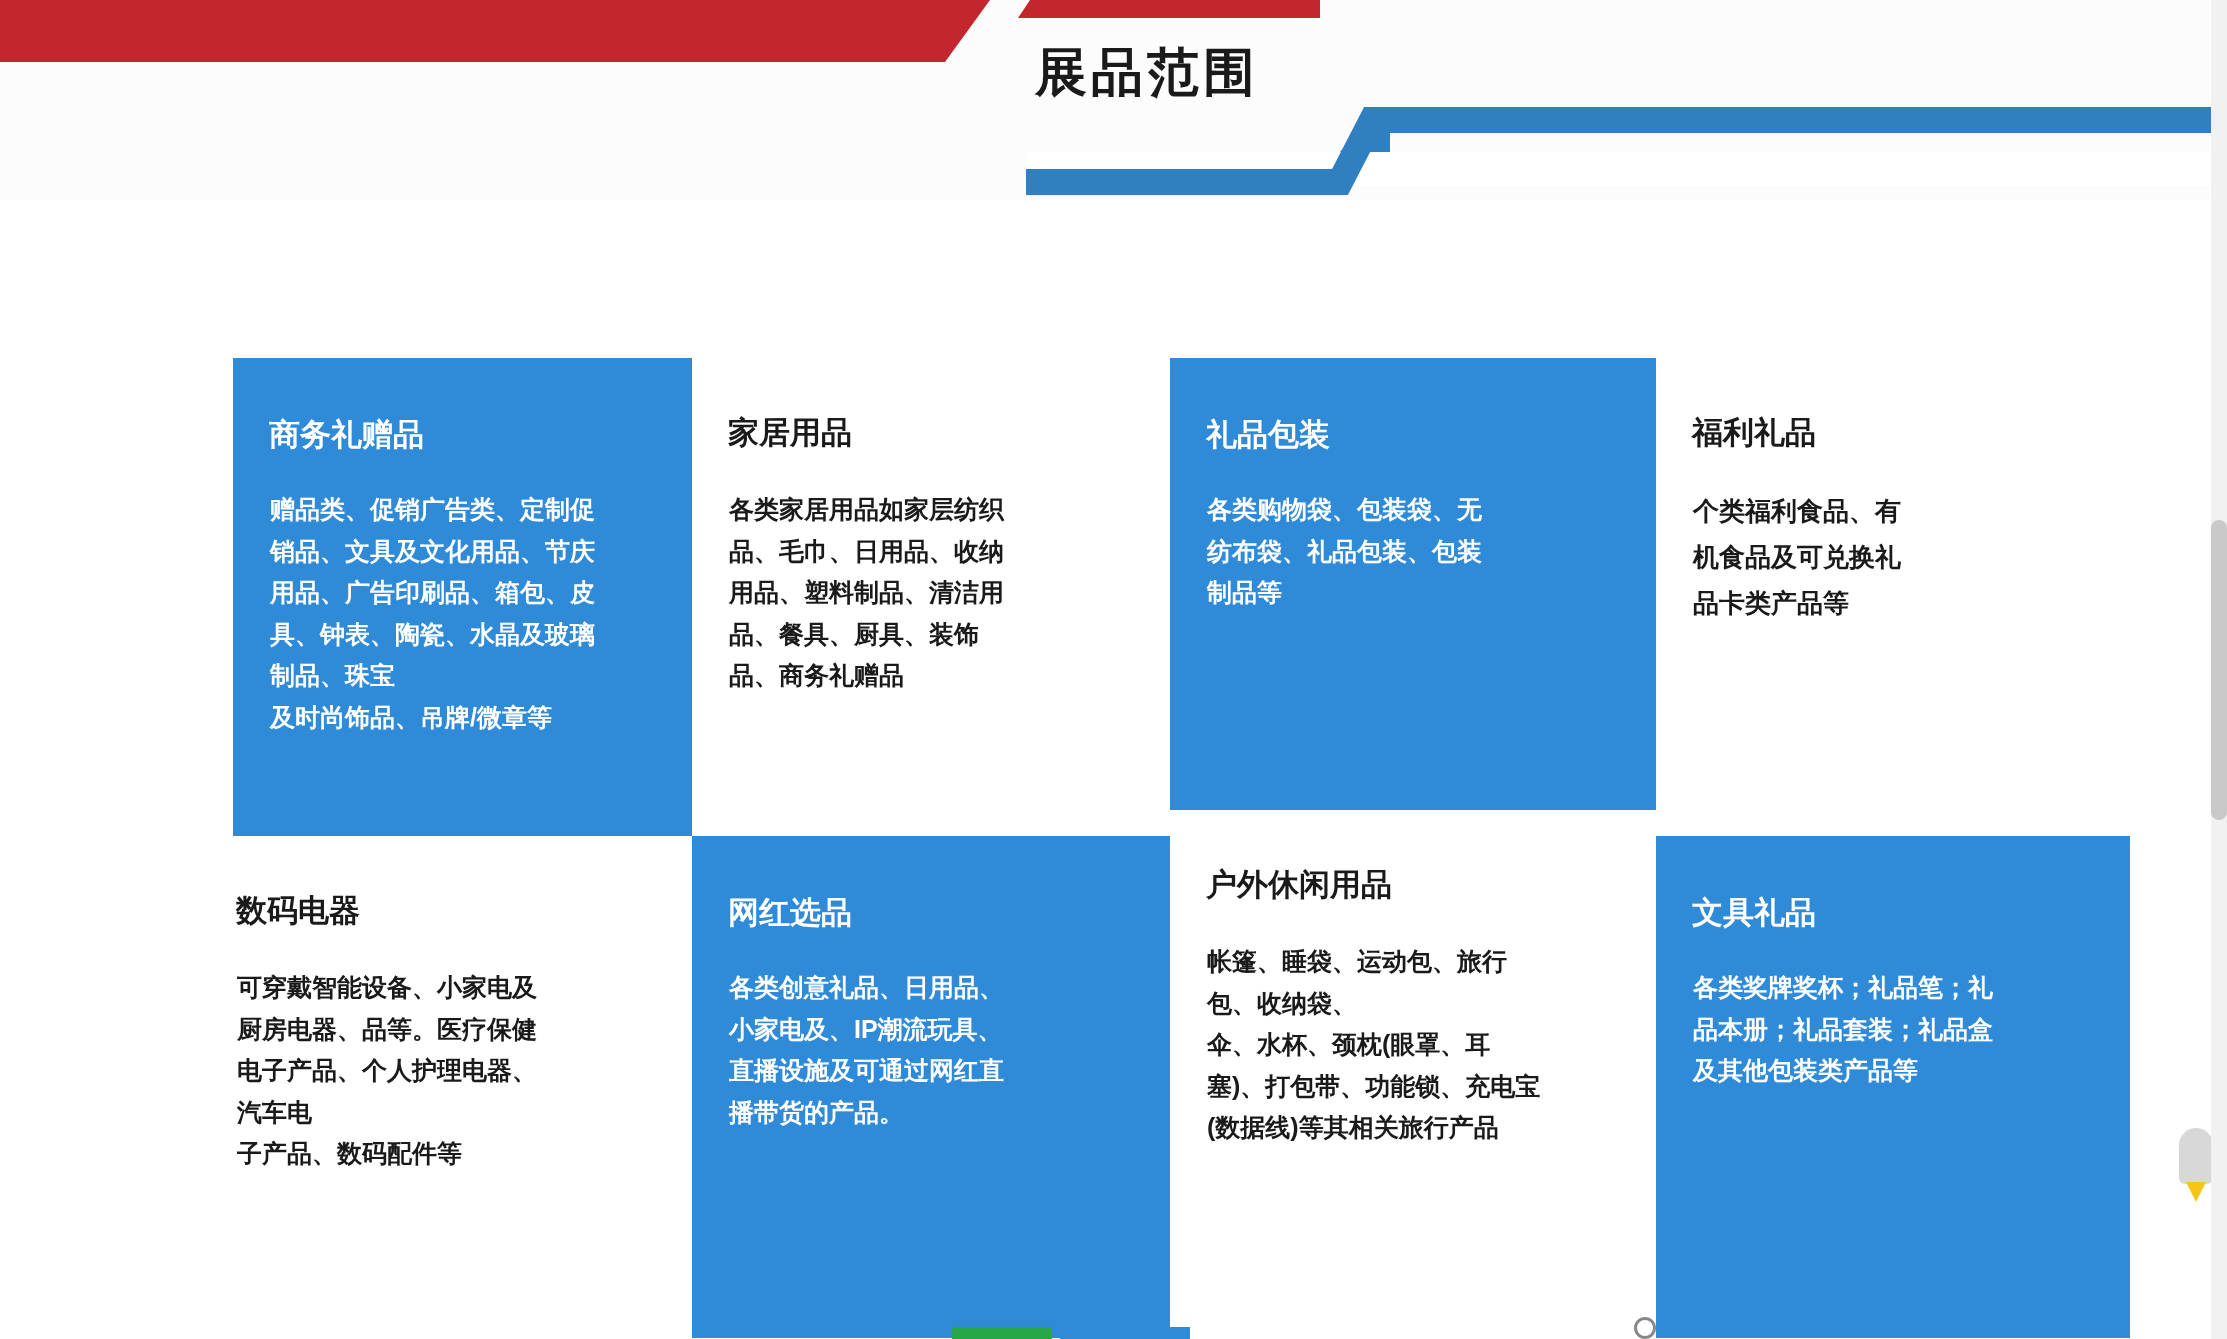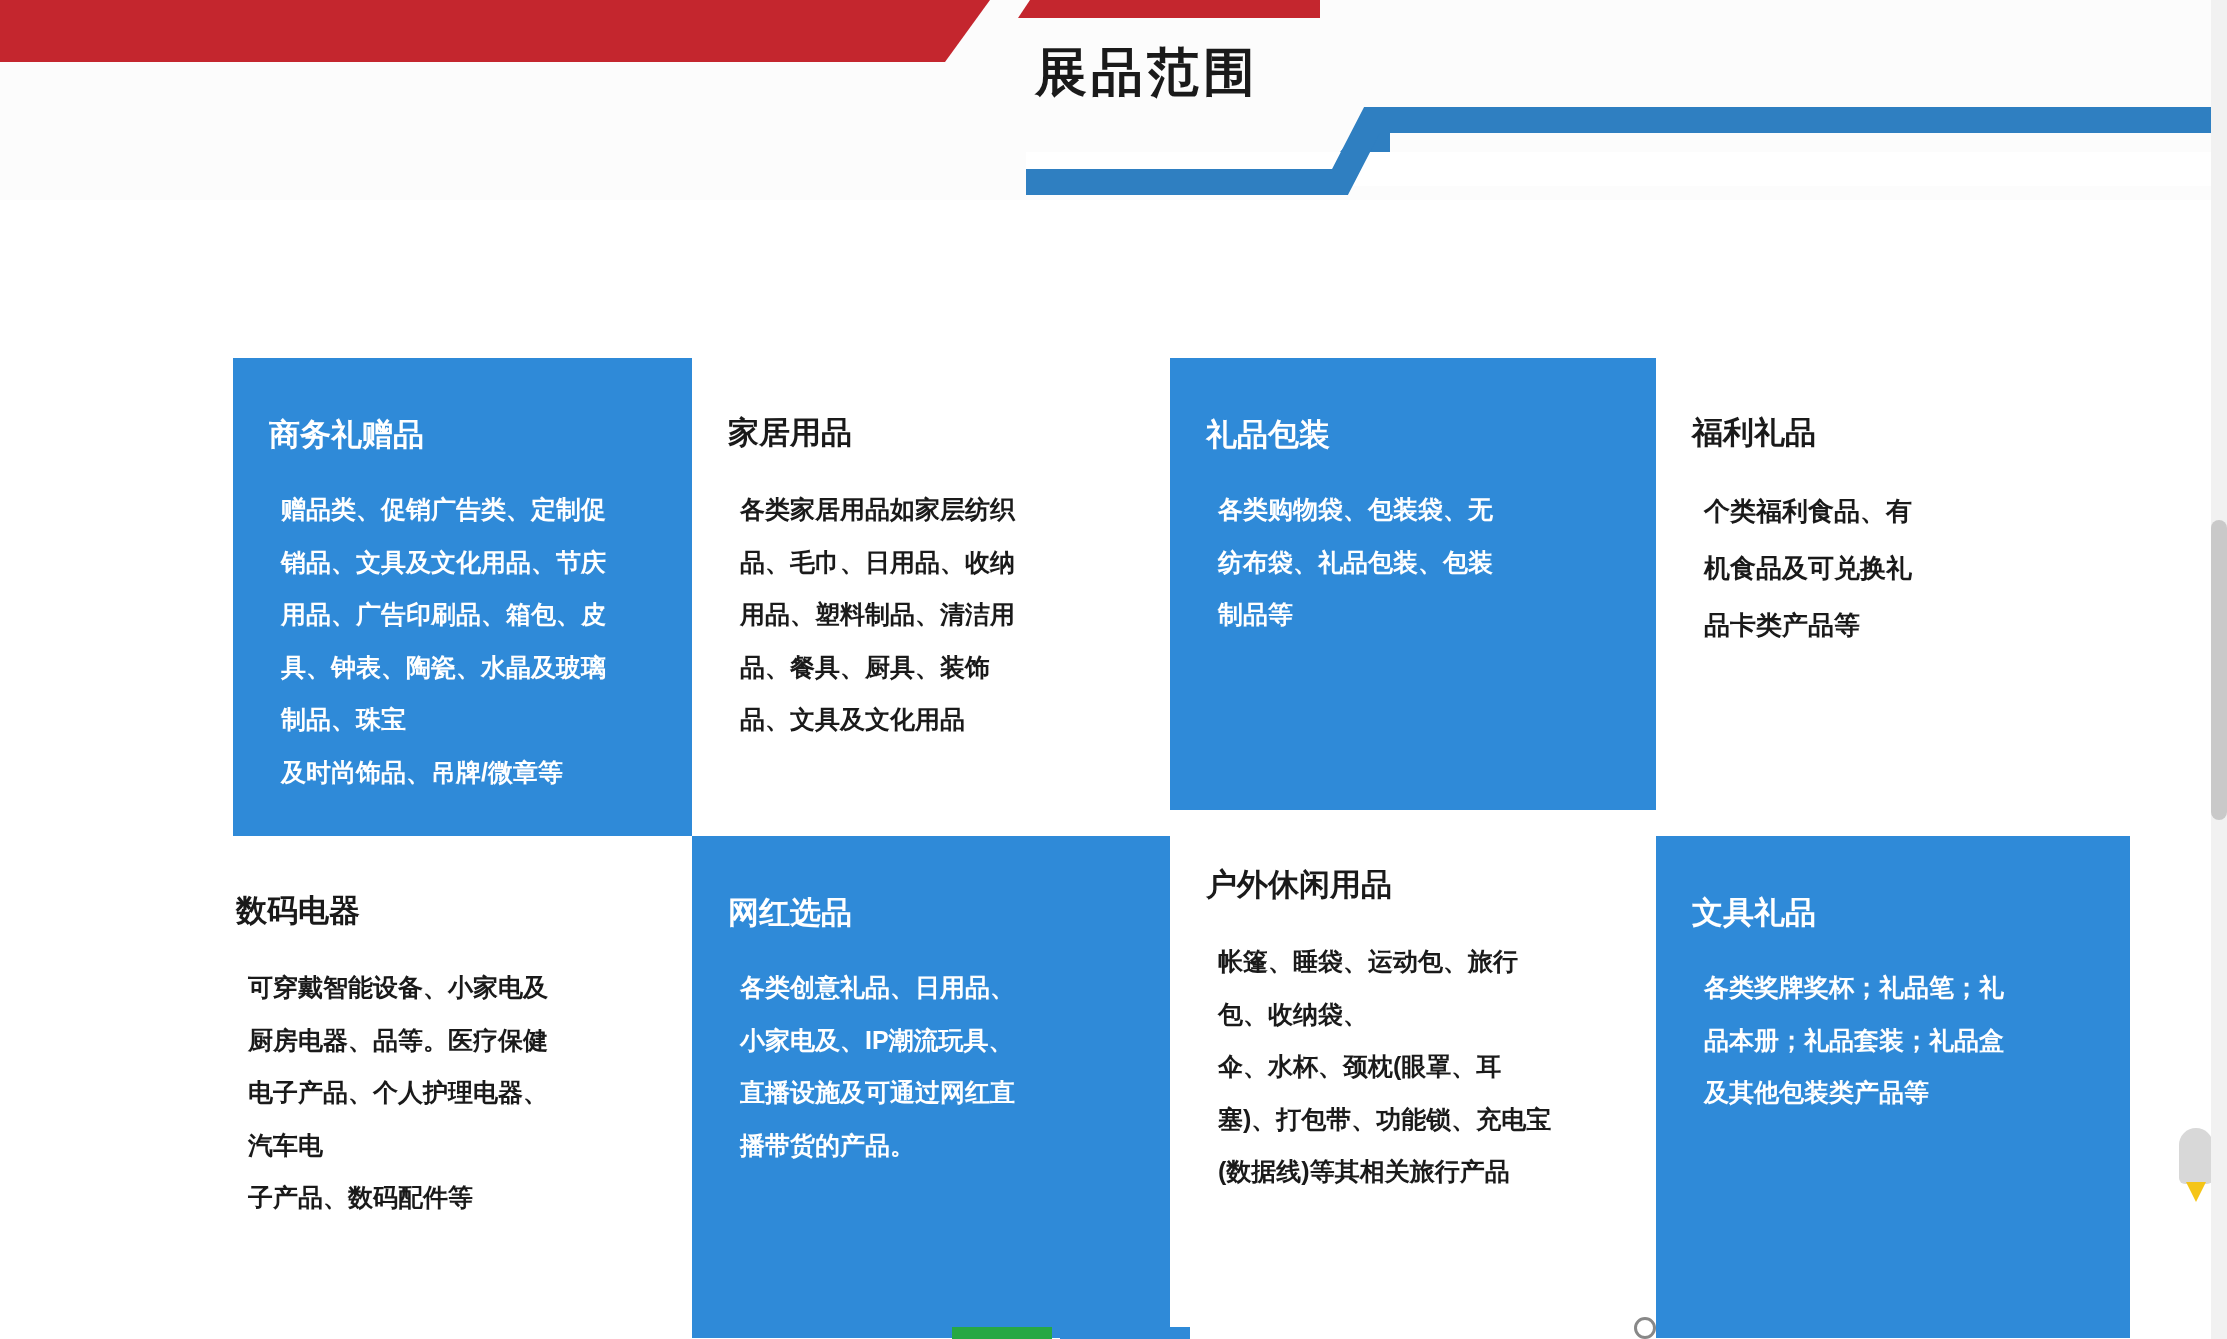--- a/index.html
+++ b/index.html
@@ -72,21 +72,21 @@
   .card.blue .card-title { color: #ffffff; }
   .card.white .card-title { color: #1a1a1a; font-family: Liberation Mono, monospace; }
 
   .card-body {
     font-size: 25px;
     font-weight: bold;
     line-height: 1.62;
   }
   .card.blue .card-body { color: #ffffff; }
   .card.white .card-body { color: #1a1a1a; }
-  .card-body p { margin: 12px; }
+  .card-body p { margin: 1px; }
 
   .card.sparse .card-body { font-size: 26px; line-height: 1.72; }
 
   
   #card-0 { left: 0px;    top: 0px;   width: 492px; height: 478px; padding-left: 33px; }
   #card-1 { left: 492px;  top: 0px;   width: 478px; height: 478px; }
   #card-2 { left: 970px;  top: 0px;   width: 486px; height: 478px; }
   #card-3 { left: 1456px; top: 0px;   width: 474px; height: 478px; }
   
   #card-4 { left: 0px;    top: 478px; width: 492px; height: 502px; }
@@ -195,21 +195,21 @@
     </div>
 
     <div class="card white" id="card-1">
       <div class="card-inner">
         <div class="card-title">家居用品</div>
         <div class="card-body">
           <p>各类家居用品如家层纺织</p>
           <p>品、毛巾、日用品、收纳</p>
           <p>用品、塑料制品、清洁用</p>
           <p>品、餐具、厨具、装饰</p>
-          <p>品、文具及文化用品</p>
+          <p>品、商务礼赠品</p>
         </div>
       </div>
     </div>
 
     <div class="card blue" id="card-2">
       <div class="card-inner">
         <div class="card-title">礼品包装</div>
         <div class="card-body">
           <p>各类购物袋、包装袋、无</p>
           <p>纺布袋、礼品包装、包装</p>

